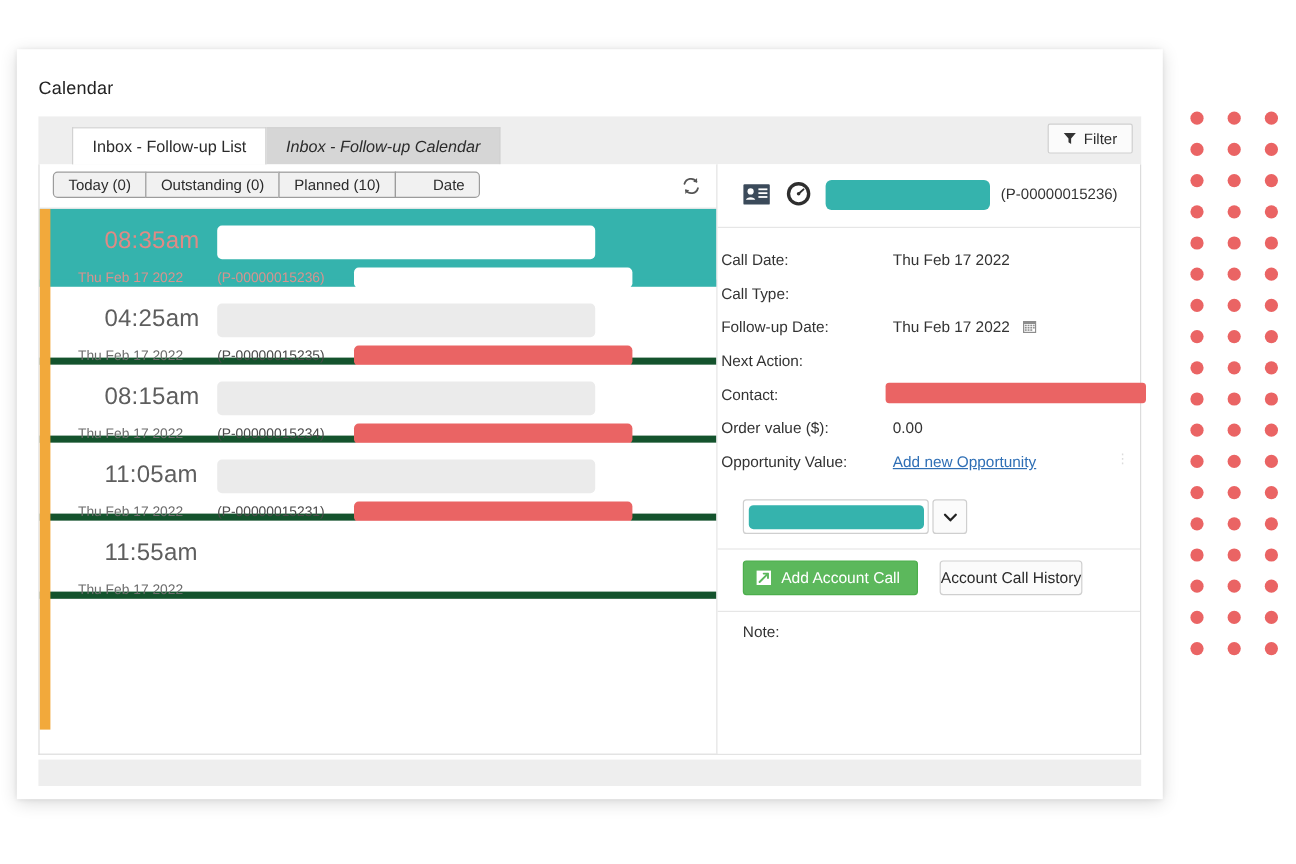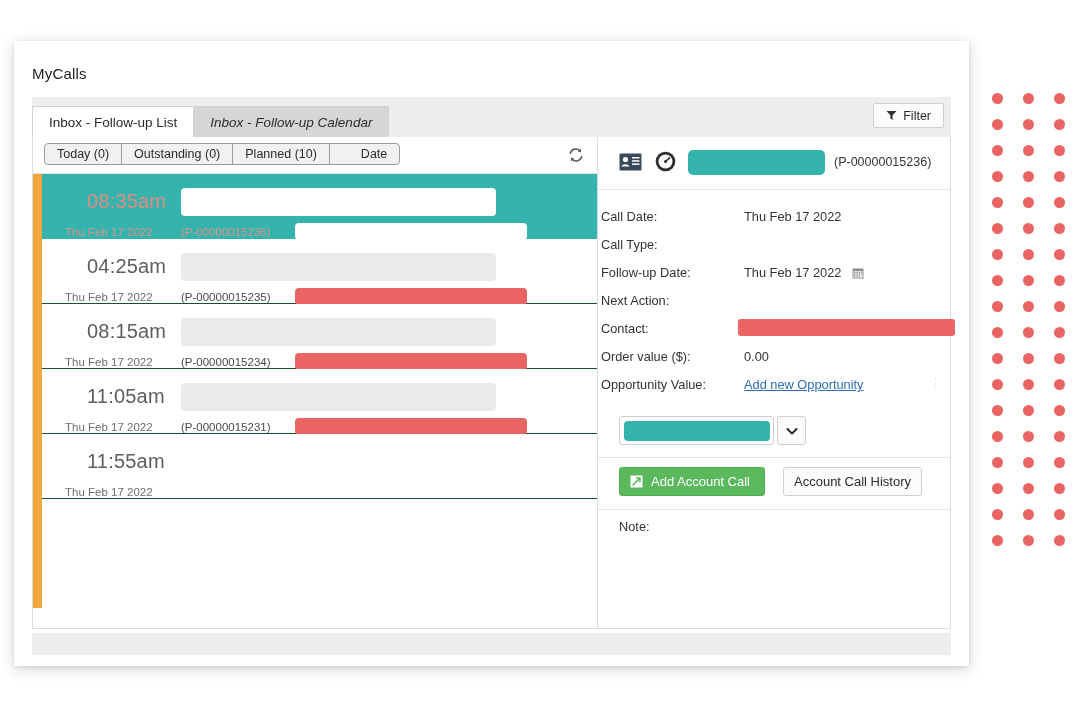--- a/index.html
+++ b/index.html
@@ -60,20 +60,21 @@
     height: 31px;
     padding: 0 16px;
     display: flex;
     align-items: center;
     font-size: 13.5px;
     color: #2b2b2b;
     border: 1px solid #d2d2d2;
     border-bottom: none;
     background: #d6d6d6;
     white-space: nowrap;
+    margin-left: 28px;
   }
   .tab.active {
     background: #ffffff;
     border-color: #d2d2d2;
     position: relative;
     z-index: 2;
   }
   .tab + .tab { margin-left: -1px; font-style: italic; }
 
   .filter-btn {
@@ -168,21 +169,21 @@
     height: 434px;
     background: #f2a93b;
     z-index: 3;
   }
   .rows { position: relative; }
 
   .row {
     position: relative;
     height: 65px;
     padding: 0 0 0 9px;
-    border-bottom: 1px solid #14532d;
+    border-bottom: 6px solid #14532d;
     background: #ffffff;
     cursor: pointer;
   }
   .row.selected {
     background: #35b3ad;
     border-bottom-color: #35b3ad;
   }
   .row-time {
     position: absolute;
     left: 54px;
@@ -395,21 +396,21 @@
     color: #ffffff;
     font-size: 13px;
     cursor: pointer;
   }
   .btn-green-icon { width: 13px; height: 13px; }
   .btn-plain {
     position: absolute;
     left: 185px;
     top: 9px;
     height: 29px;
-    padding: 0 10px;
+    padding: 0 0;
     display: flex;
     align-items: center;
     background: #fbfbfb;
     border: 1px solid #cfcfcf;
     border-radius: 3px;
     color: #2b2b2b;
     font-size: 13px;
     cursor: pointer;
   }
 
@@ -455,21 +456,21 @@
   }
   .dot + .dot { margin-left: 20px; }
 </style>
 </head>
 <body>
 
 <div class="page">
 
   <div class="card">
 
-    <div class="card-title">MyCalls</div>
+    <div class="card-title">Calendar</div>
 
     <div class="tabstrip">
       <div class="tabs">
         <div class="tab active">Inbox - Follow-up List</div>
         <div class="tab">Inbox - Follow-up Calendar</div>
       </div>
 
       <div class="filter-btn">
         <span class="funnel">
           <svg viewBox="0 0 12 12" width="11" height="11" aria-hidden="true">

